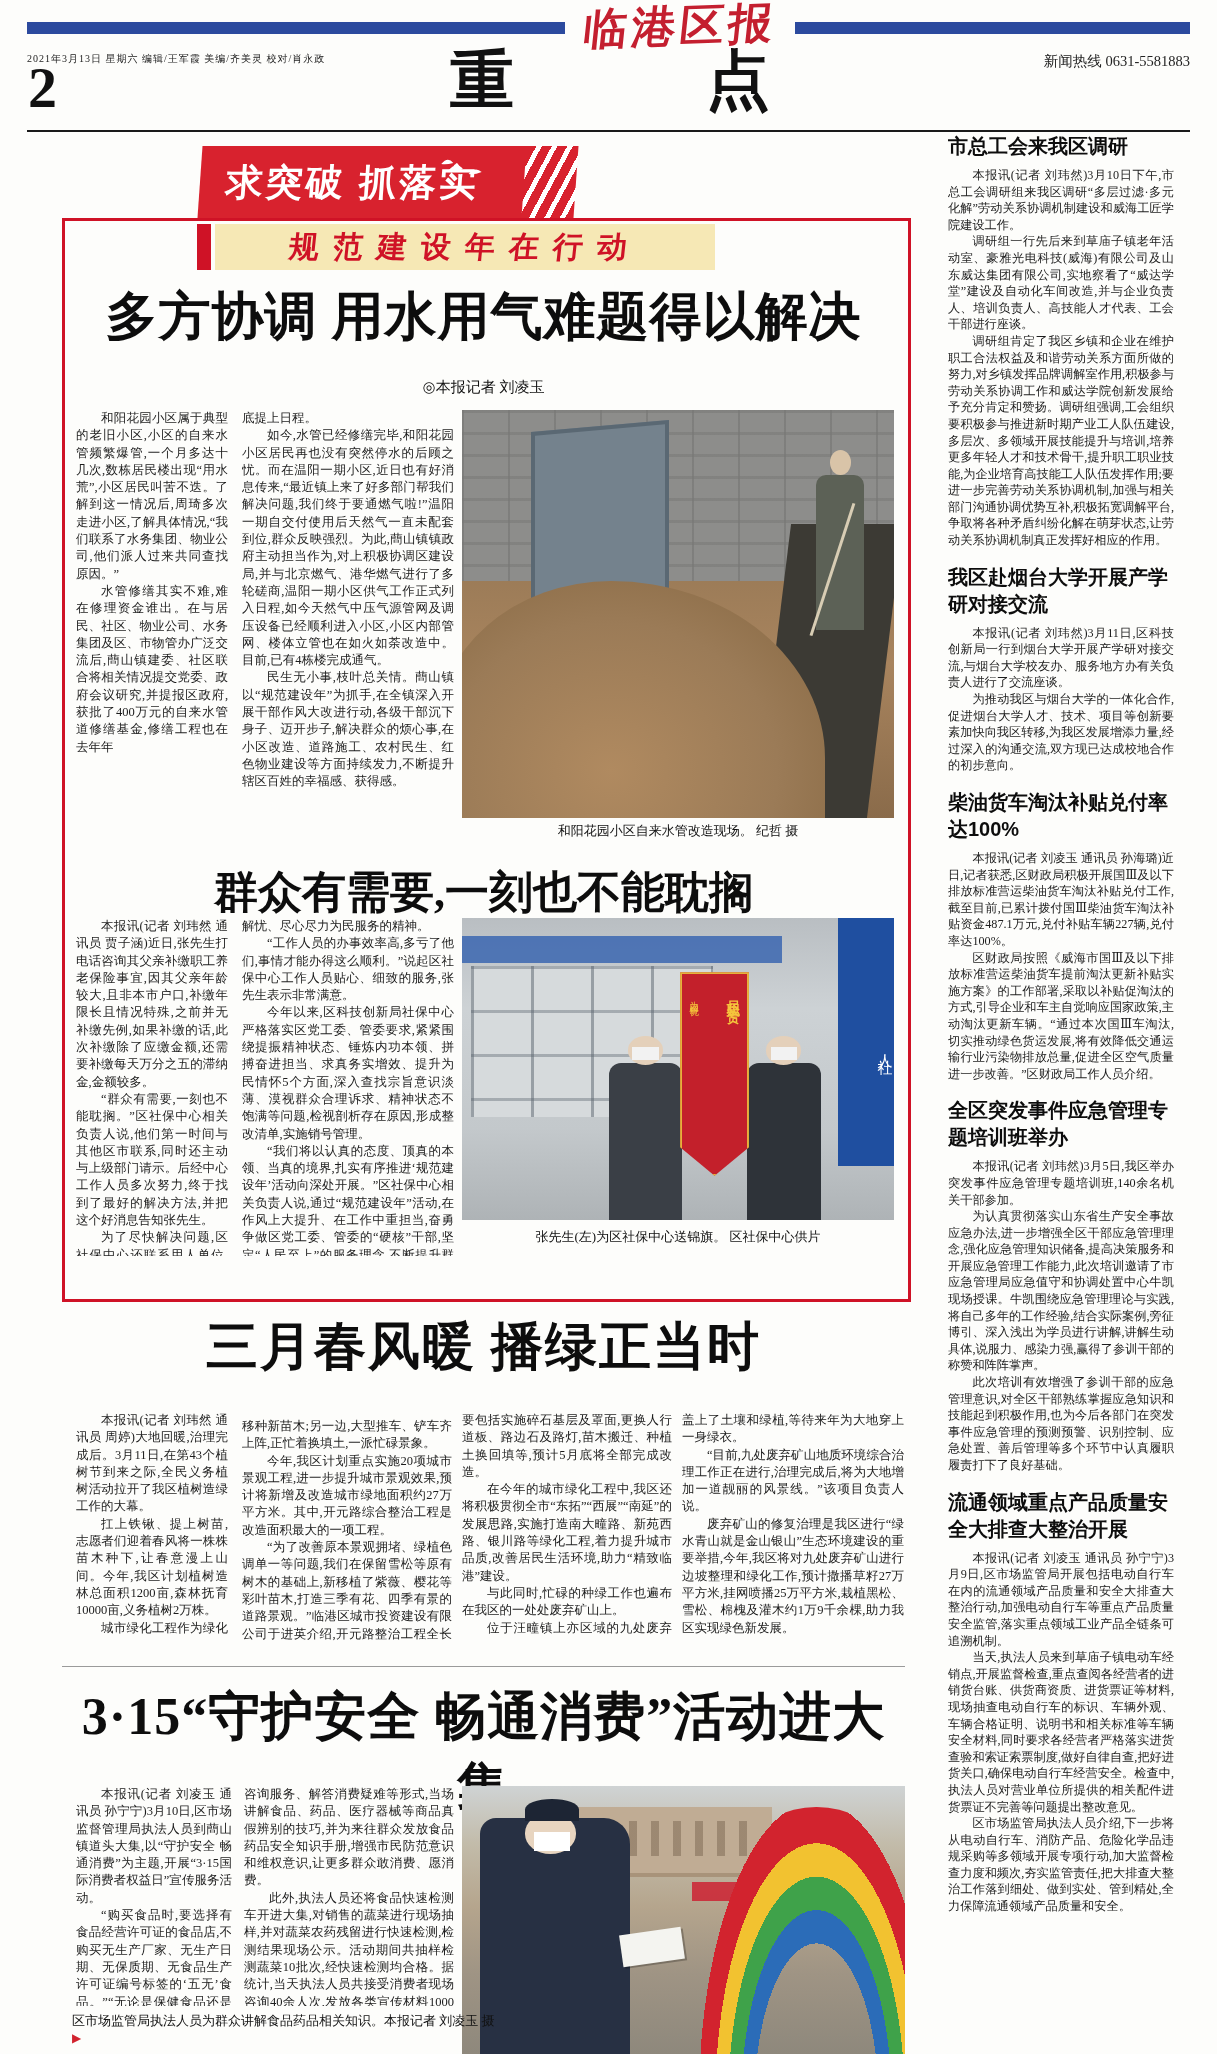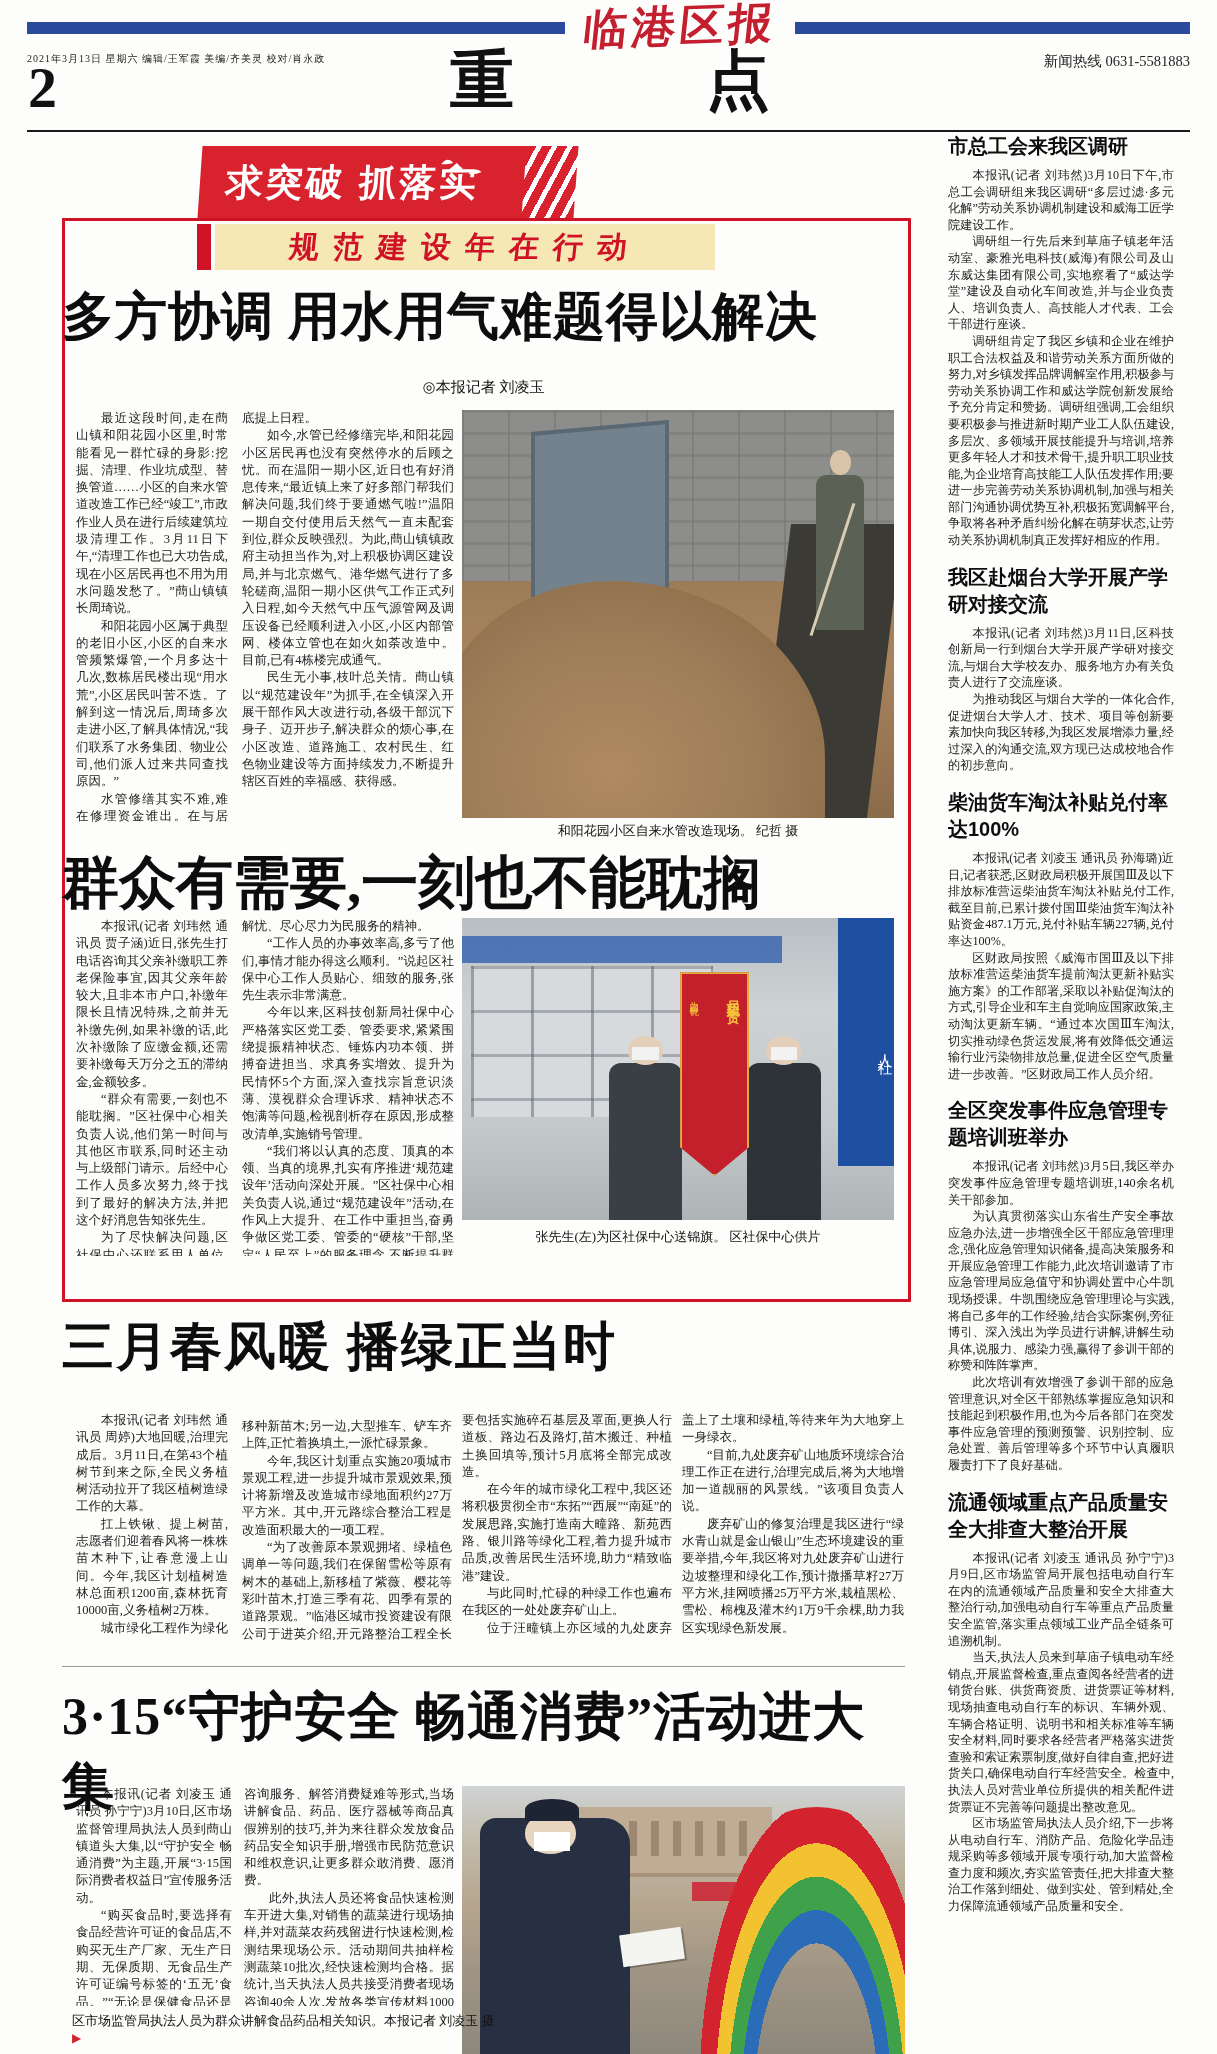--- a/index.html
+++ b/index.html
@@ -27,24 +27,24 @@
                    letter-spacing:3px;font-family:"Liberation Sans",sans-serif;}
   #banner-doves{position:absolute;right:46px;top:10px;}
   #banner-stripes{position:absolute;left:524px;top:146px;width:52px;height:72px;z-index:3;
        background:repeating-linear-gradient(115deg,#d8222e 0 9px,#fff 9px 14px);transform:skewX(-4deg);}
   #banner-yellow{position:absolute;left:215px;top:224px;width:500px;height:46px;background:#f6e8b5;z-index:2;
                  text-align:center;}
   #banner-yellow .txt{font-size:30px;font-weight:bold;color:#cf1226;letter-spacing:14px;line-height:46px;
                       transform:skewX(-6deg);display:inline-block;}
   #banner-redbar{position:absolute;left:197px;top:224px;width:14px;height:46px;background:#cf1226;z-index:2;}
   
-  .main-hl{position:absolute;left:62px;width:843px;font-weight:bold;color:#0d0d0d;}
+  .main-hl{position:absolute;left:62px;width:843px;text-align:center;font-weight:bold;color:#0d0d0d;}
   #hl1{top:282px;font-size:52px;letter-spacing:1px;}
   #byline1{position:absolute;left:62px;top:378px;width:843px;text-align:center;font-size:15px;}
-  #hl2{top:845px;font-size:57px;}
+  #hl2{top:863px;font-size:44px;}
   #hl3{top:1312px;font-size:52px;letter-spacing:2px;}
   #hl4{top:1682px;font-size:52px;letter-spacing:1px;}
   
   .tcol{position:absolute;font-size:12.5px;line-height:17.3px;text-align:justify;color:#1c1c1c;overflow:hidden;}
   .tcol p{margin:0;text-indent:2em;}
   .cont-first p:first-child{text-indent:0;}
   #a1c1{left:76px;top:410px;width:152px;height:414px;}
   #a1c2{left:242px;top:410px;width:212px;height:380px;}
   #a2c1{left:76px;top:918px;width:152px;height:338px;}
   #a2c2{left:242px;top:918px;width:212px;height:338px;}
@@ -143,21 +143,20 @@
   </div>
   <div id="banner-stripes"></div>
   <div id="banner-redbar"></div>
   <div id="banner-yellow">
     <span class="txt">规范建设年在行动</span>
   </div>
 
   <div id="hl1" class="main-hl">多方协调 用水用气难题得以解决</div>
   <div id="byline1">◎本报记者 刘凌玉</div>
   <div id="a1c1" class="tcol">
-      <p>最近这段时间,走在蔄山镇和阳花园小区里,时常能看见一群忙碌的身影:挖掘、清理、作业坑成型、替换管道……小区的自来水管道改造工作已经“竣工”,市政作业人员在进行后续建筑垃圾清理工作。3月11日下午,“清理工作也已大功告成,现在小区居民再也不用为用水问题发愁了。”蔄山镇镇长周琦说。</p>
       <p>和阳花园小区属于典型的老旧小区,小区的自来水管频繁爆管,一个月多达十几次,数栋居民楼出现“用水荒”,小区居民叫苦不迭。了解到这一情况后,周琦多次走进小区,了解具体情况,“我们联系了水务集团、物业公司,他们派人过来共同查找原因。”</p>
       <p>水管修缮其实不难,难在修理资金谁出。在与居民、社区、物业公司、水务集团及区、市物管办广泛交流后,蔄山镇建委、社区联合将相关情况提交党委、政府会议研究,并提报区政府,获批了400万元的自来水管道修缮基金,修缮工程也在去年年</p>
     </div>
   <div id="a1c2" class="tcol cont-first">
       <p>底提上日程。</p>
       <p>如今,水管已经修缮完毕,和阳花园小区居民再也没有突然停水的后顾之忧。而在温阳一期小区,近日也有好消息传来,“最近镇上来了好多部门帮我们解决问题,我们终于要通燃气啦!”温阳一期自交付使用后天然气一直未配套到位,群众反映强烈。为此,蔄山镇镇政府主动担当作为,对上积极协调区建设局,并与北京燃气、港华燃气进行了多轮磋商,温阳一期小区供气工作正式列入日程,如今天然气中压气源管网及调压设备已经顺利进入小区,小区内部管网、楼体立管也在如火如荼改造中。目前,已有4栋楼完成通气。</p>
       <p>民生无小事,枝叶总关情。蔄山镇以“规范建设年”为抓手,在全镇深入开展干部作风大改进行动,各级干部沉下身子、迈开步子,解决群众的烦心事,在小区改造、道路施工、农村民生、红色物业建设等方面持续发力,不断提升辖区百姓的幸福感、获得感。</p>
     </div>
   <div id="photo1" class="photo">
     <div class="wall"></div>

